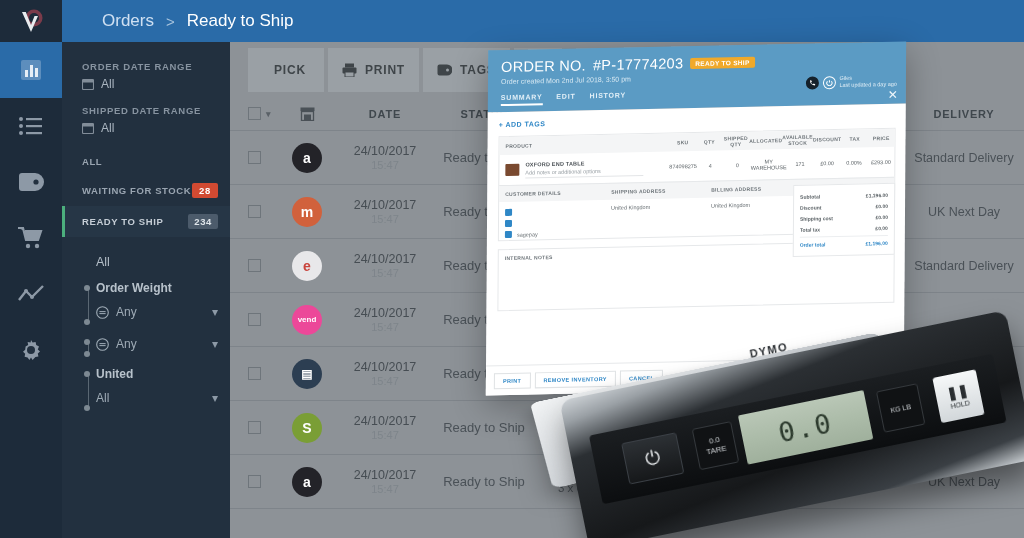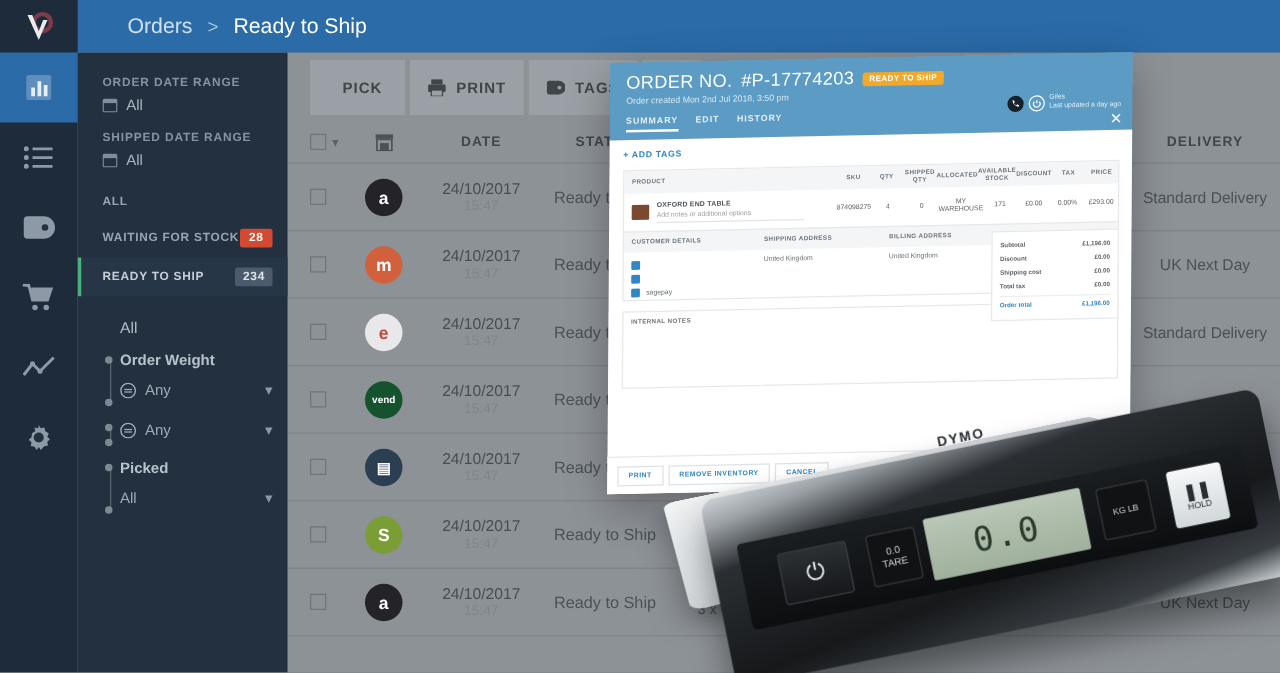--- a/index.html
+++ b/index.html
@@ -360,21 +360,21 @@
         </div>
       </div>
 
 
       <div class="filter-grp">
         <div class="rail-dots">
           <div class="line"></div>
             <div class="dot" style="top:0"></div>
             <div class="dot" style="bottom:0"></div>
         </div>
-        <div class="filter-title">Picked</div>
+        <div class="filter-title">United</div>
         <div class="filter-row">
           <span>All</span>
           <span class="caret">▾</span>
         </div>
       </div>
     </div>
   </div>
 
   <div class="main">
 
@@ -487,21 +487,21 @@
         <div class="col-cust"></div>
         <div class="col-ctry">3</div>
         <div class="col-del">Standard Delivery</div>
       </div>
 
       <div class="row">
         <div class="col-check">
             <span class="chk"></span>
           </div>
         <div class="col-chan">
-          <span class="chan-ic" style="background:#14532d;font-size:8px;">vend</span>
+          <span class="chan-ic" style="background:#ec4899;font-size:8px;">vend</span>
         </div>
         <div class="col-date">
           <div class="date-main">24/10/2017</div>
           <div class="date-sub">15:47</div>
         </div>
         <div class="col-status status-txt">Ready to Ship</div>
         <div class="col-items"></div>
         <div class="col-cust"></div>
         <div class="col-ctry"></div>
         <div class="col-del"></div>

